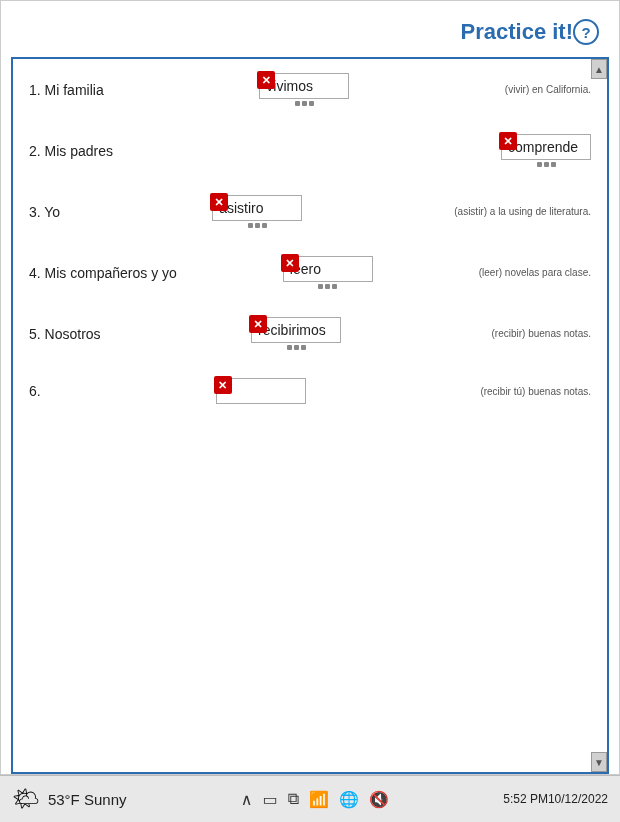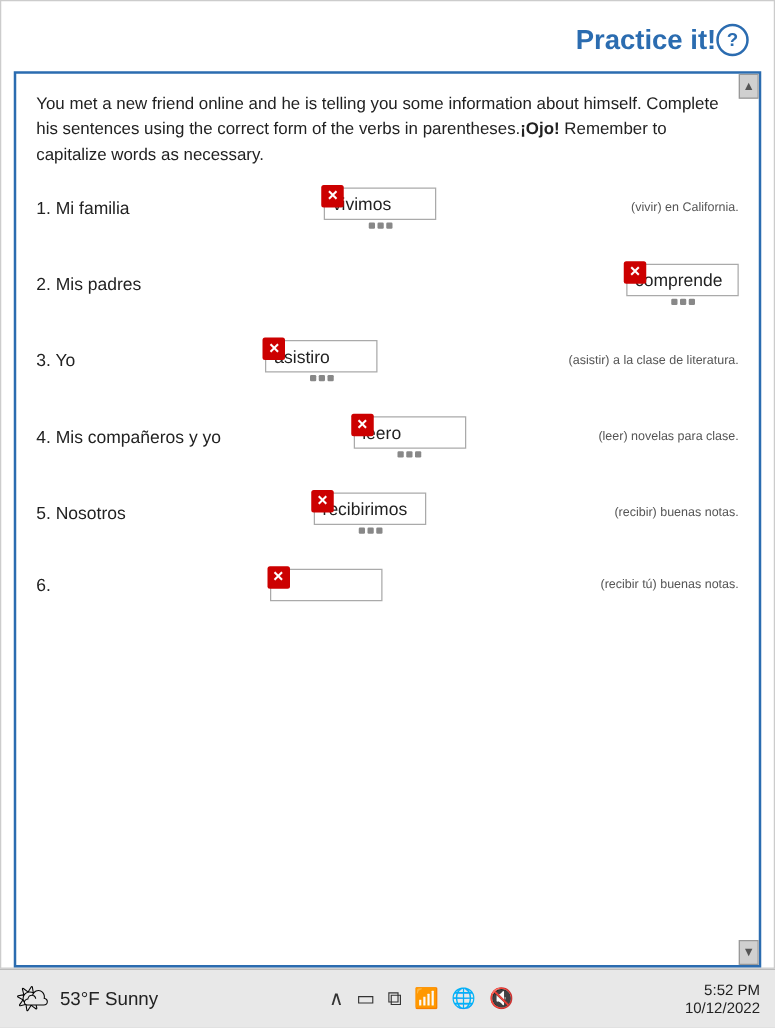--- a/index.html
+++ b/index.html
@@ -205,21 +205,21 @@
       gap: 10px;
     }
 
     .taskbar-icon {
       font-size: 16px;
       color: #333;
     }
 
     .taskbar-right {
       display: flex;
-      flex-direction: column;
+      flex-direction: row;
       align-items: flex-end;
       font-size: 12px;
       color: #222;
     }
 
     .scroll-arrow {
       display: flex;
       align-items: center;
       justify-content: center;
       background: #d0d0d0;
@@ -251,23 +251,20 @@
 <div class="app-window">
   <div class="title-bar">
     <span class="title-text">Practice it!</span>
     <div class="help-icon">?</div>
   </div>
 
 
   <div class="content-area">
     <div class="scroll-content">
 
-      <div class="instruction-text">
-        <span>You met a new friend online and he is telling you some information about himself. Complete his sentences using the correct form of the verbs in parentheses.</span><span class="ojo">¡Ojo!</span><span> Remember to capitalize words as necessary.</span>
-      </div>
 
       <div class="question-block">
         <div class="question-row">
           <span>1. Mi familia</span>
           <div class="answer-box">
             <div class="x-badge">✕</div>
             <input class="answer-input answered" type="text" value="vivimos" style="">
             <div class="dots-row">
               <div class="dot"></div>
               <div class="dot"></div>
@@ -298,21 +295,21 @@
           <span>3. Yo</span>
           <div class="answer-box">
             <div class="x-badge">✕</div>
             <input class="answer-input answered" type="text" value="asistiro" style="">
             <div class="dots-row">
               <div class="dot"></div>
               <div class="dot"></div>
               <div class="dot"></div>
             </div>
           </div>
-          <span class="verb-hint">(asistir) a la clase de literatura.</span>
+          <span class="verb-hint">(asistir) a la using de literatura.</span>
         </div>
       </div>
 
       <div class="question-block">
         <div class="question-row">
           <span>4. Mis compañeros y yo</span>
           <div class="answer-box">
             <div class="x-badge">✕</div>
             <input class="answer-input answered" type="text" value="leero" style="">
             <div class="dots-row">

